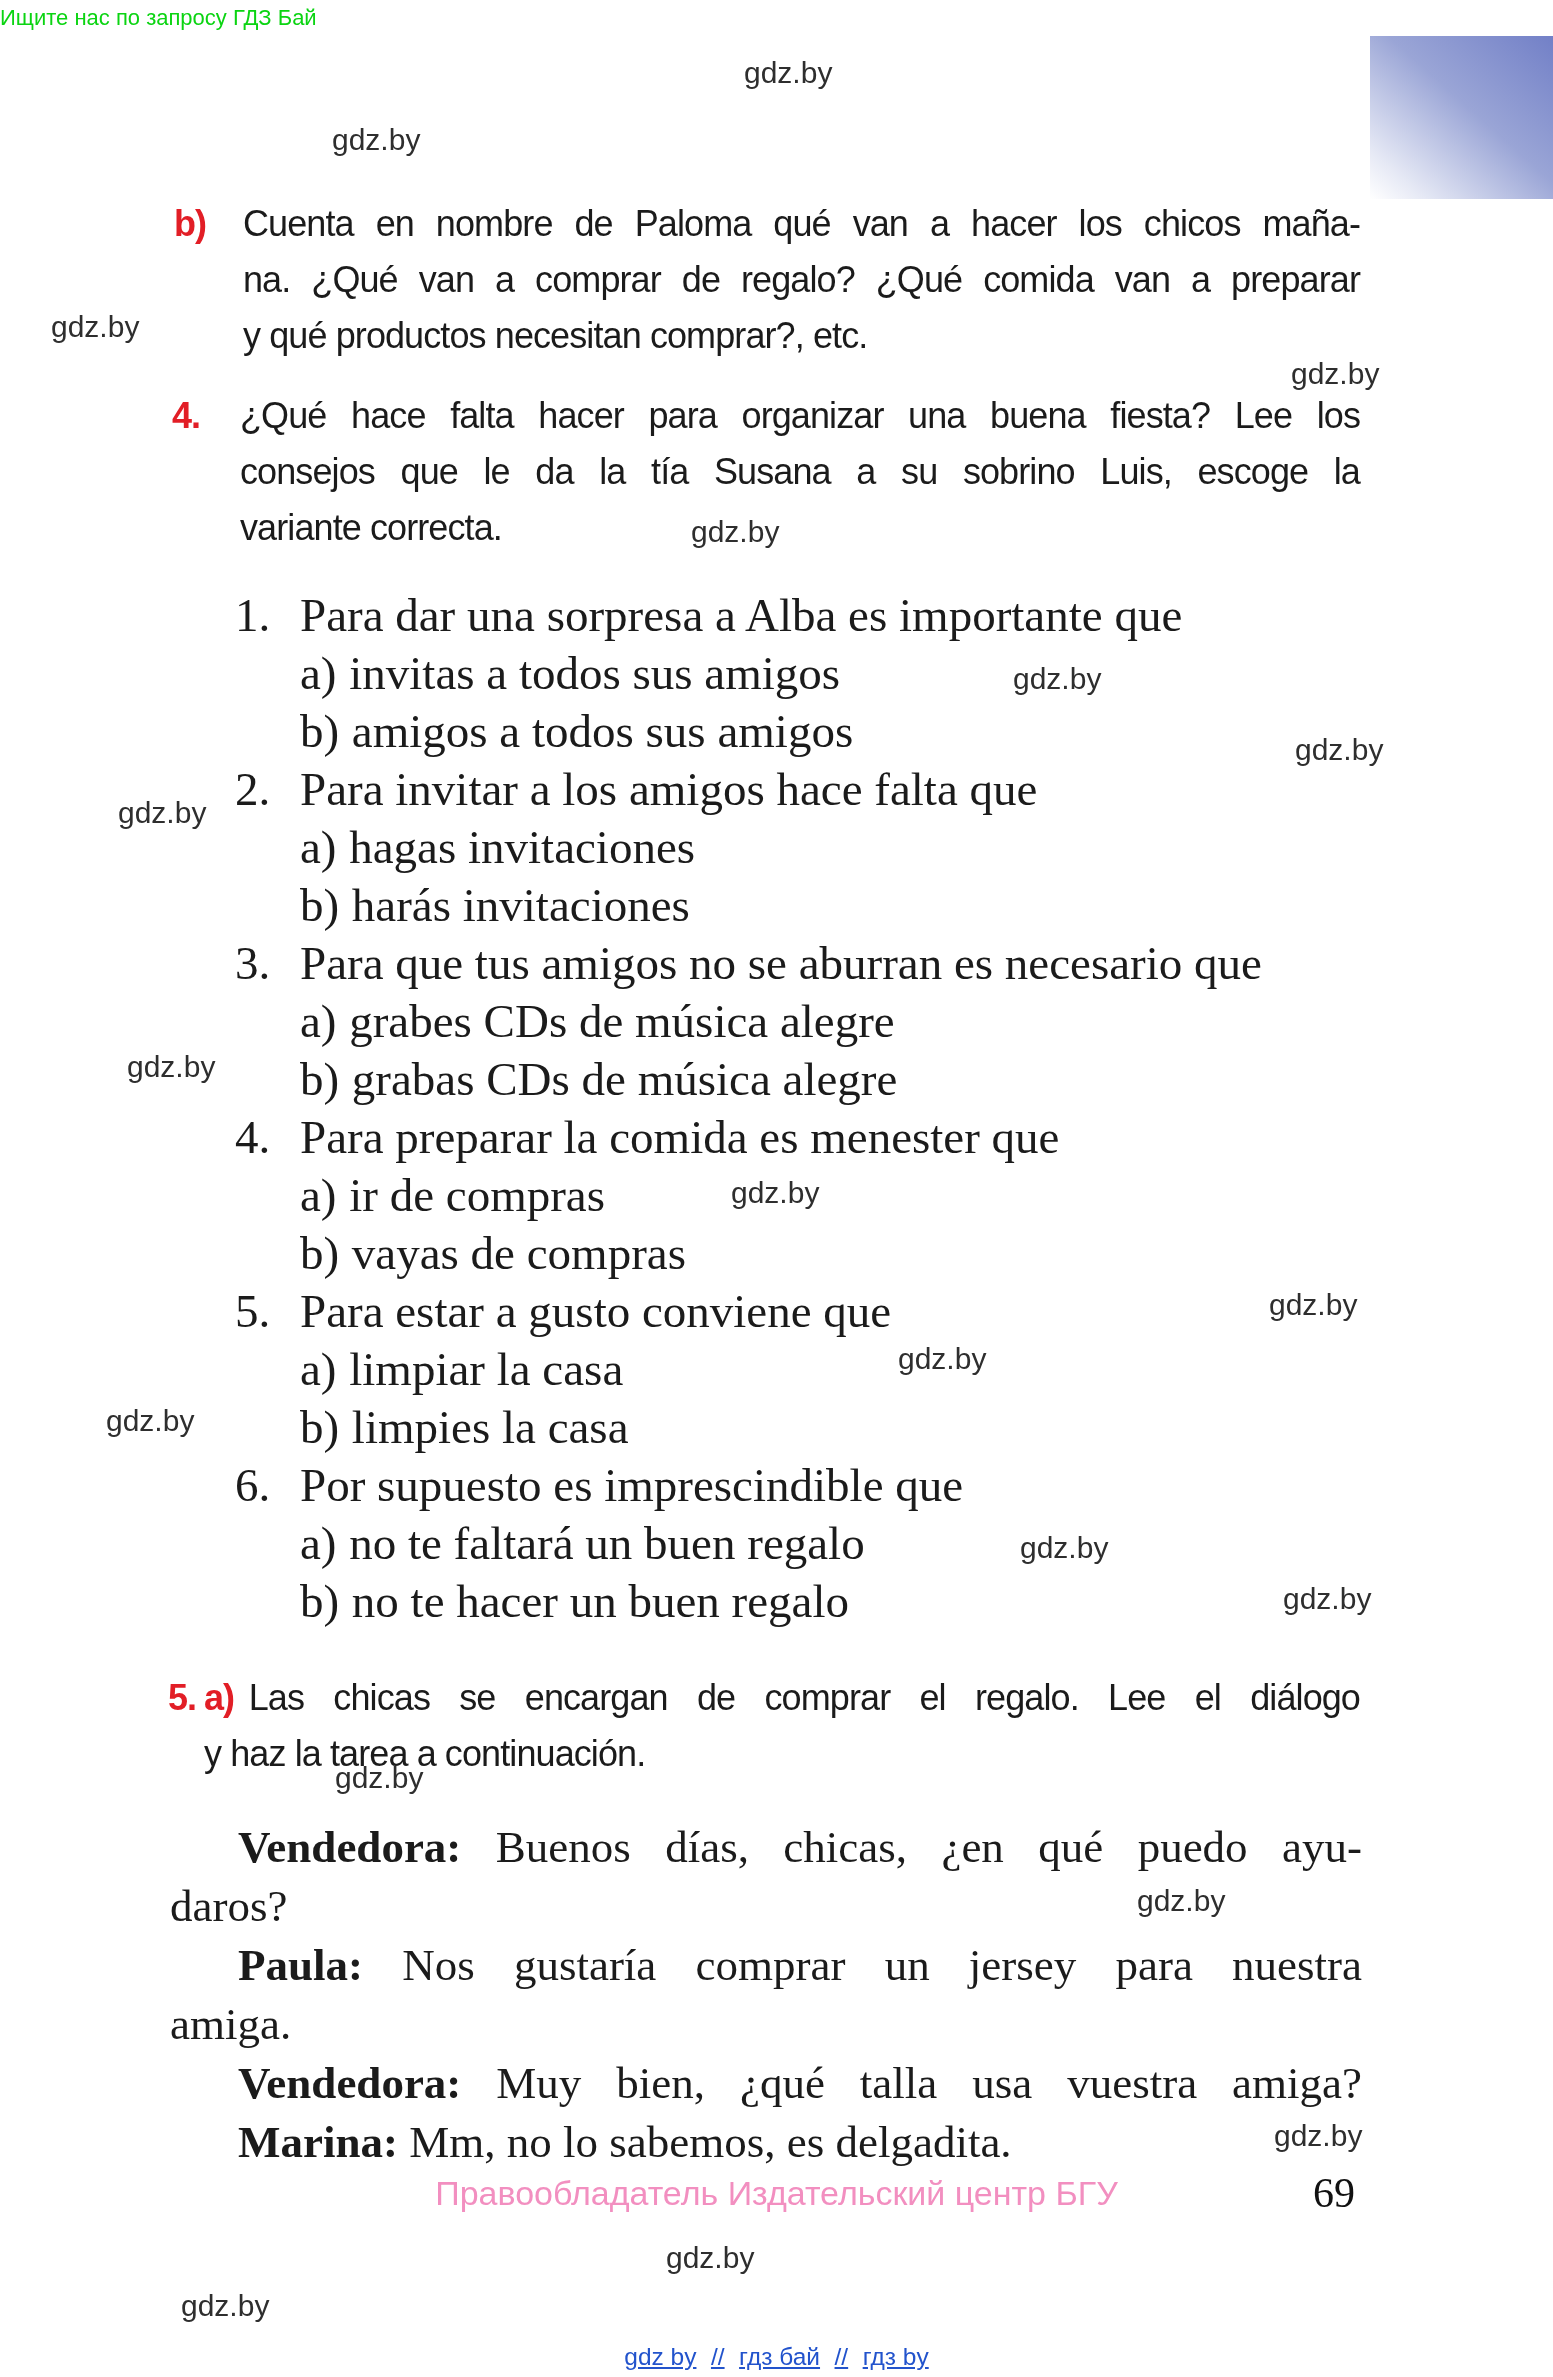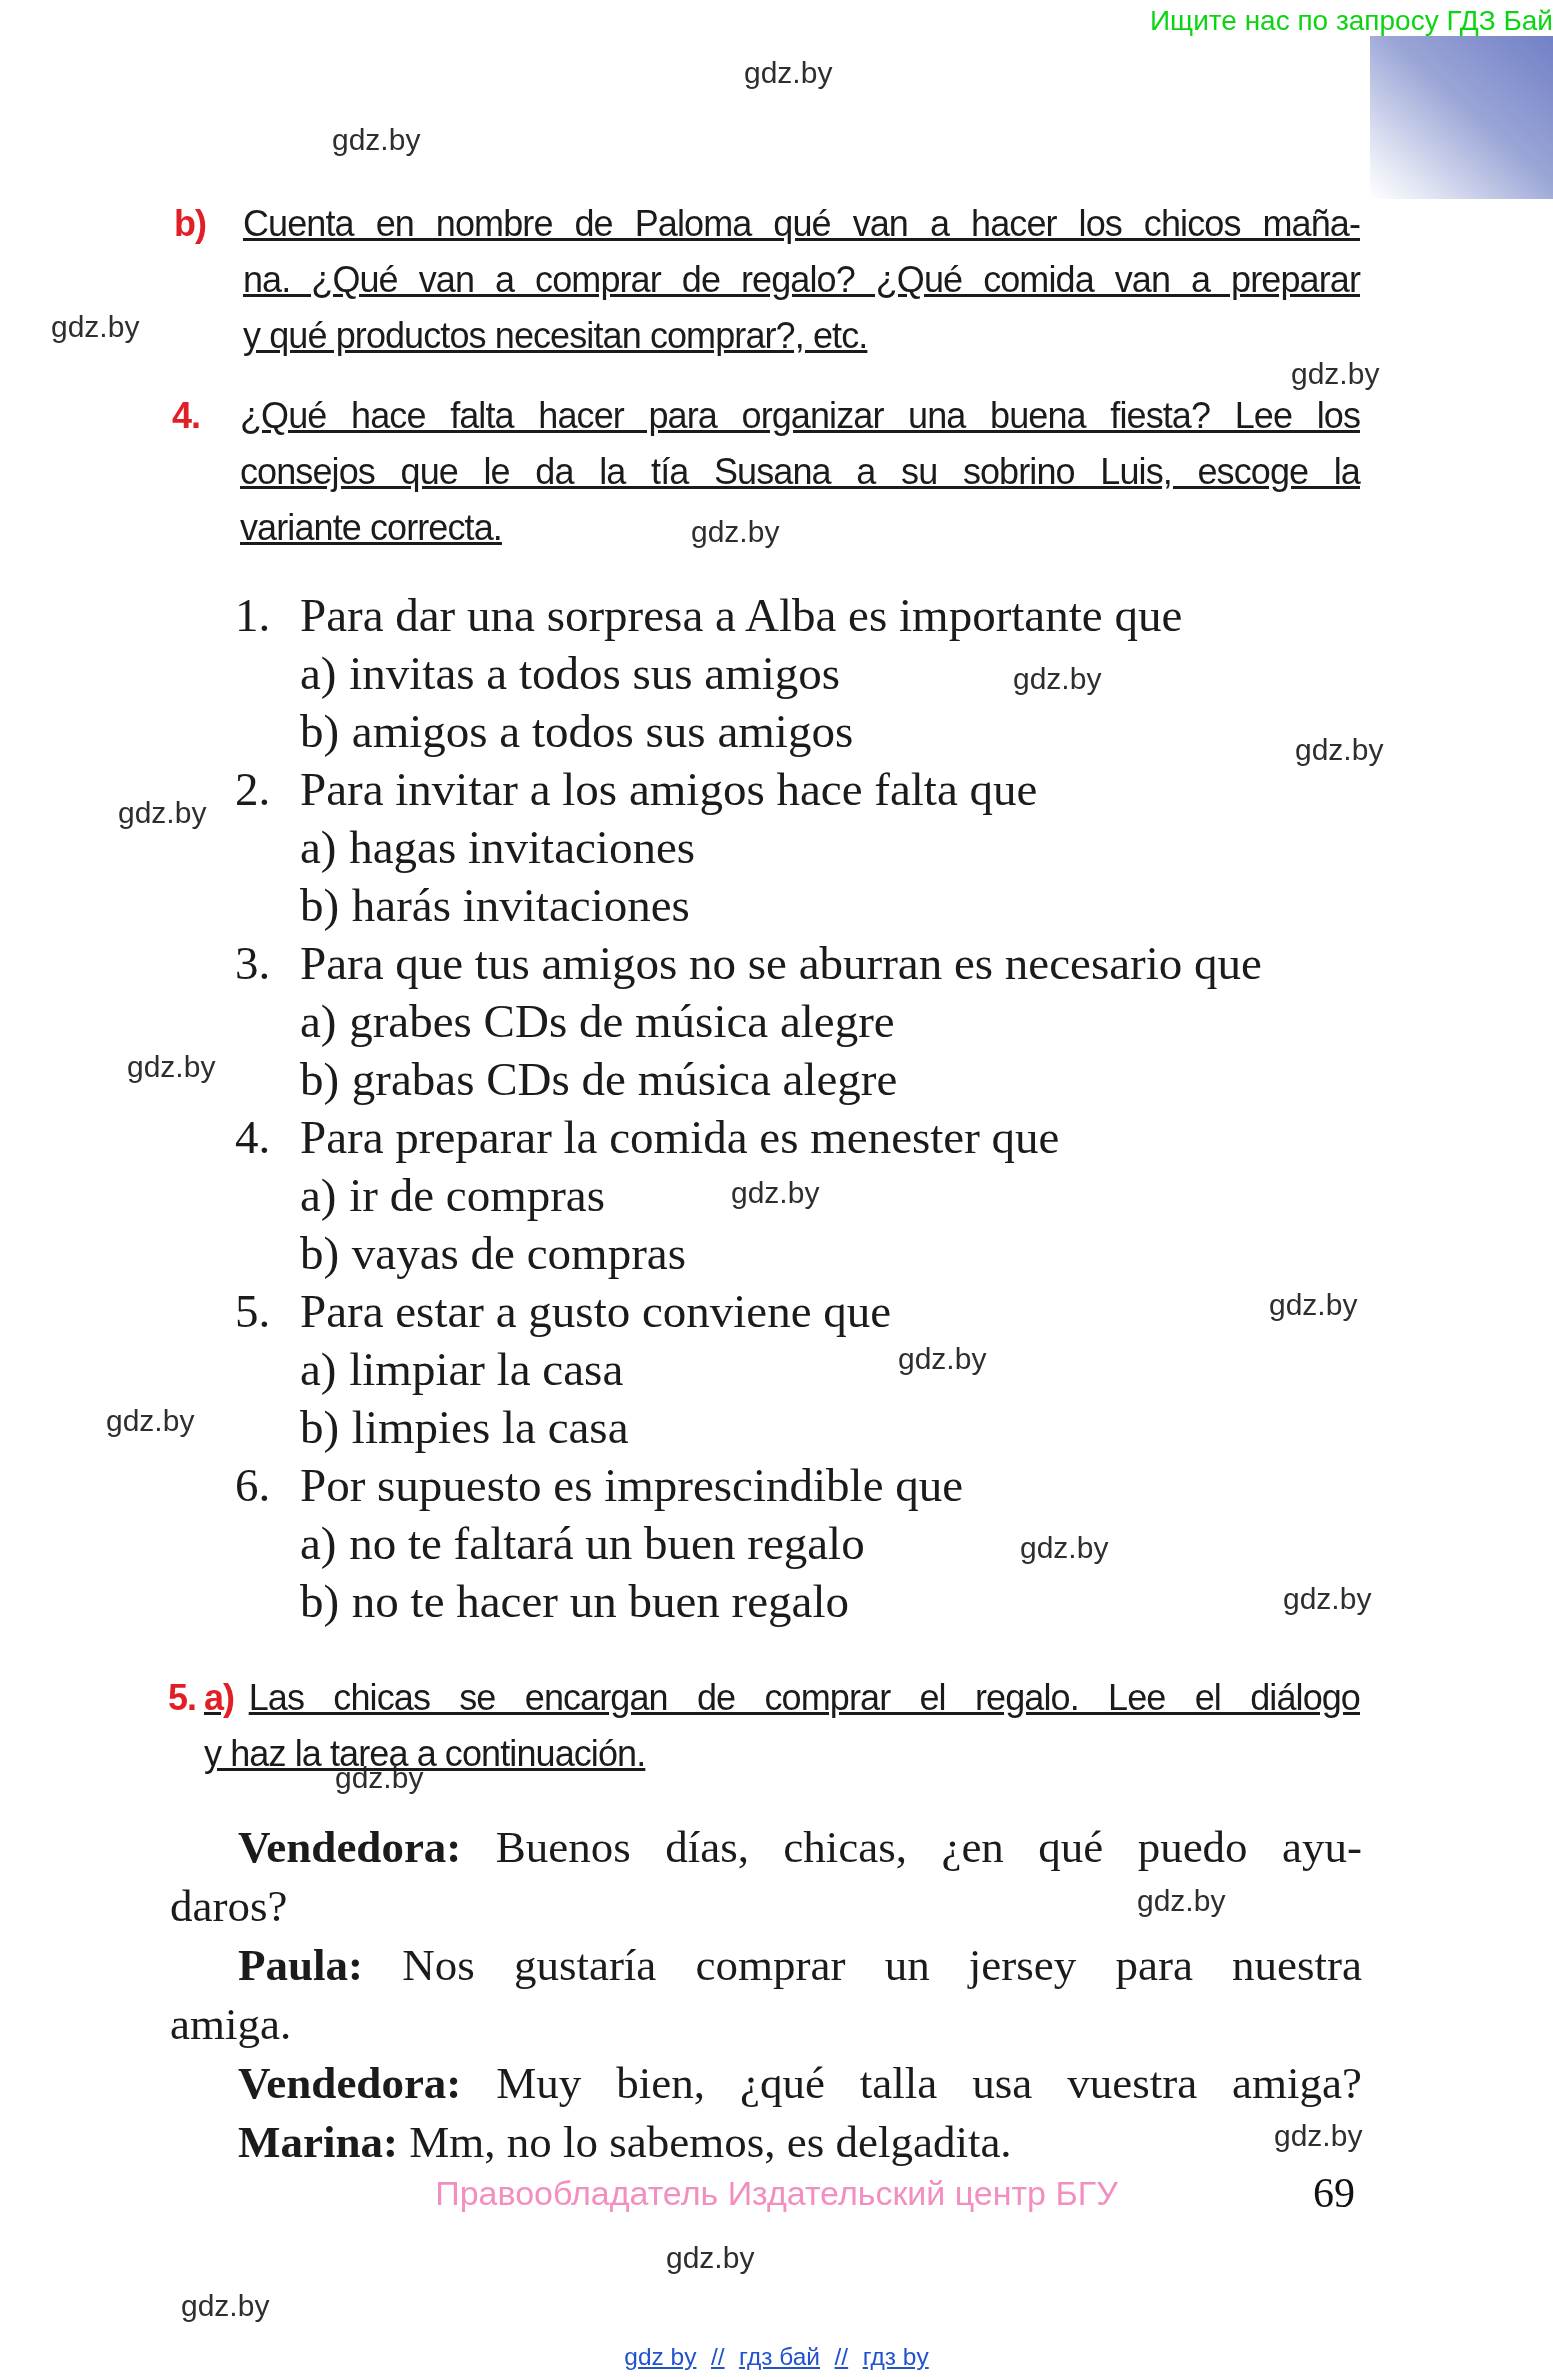--- a/index.html
+++ b/index.html
@@ -3,43 +3,43 @@
 <meta charset="utf-8">
 <style>
   html,body { margin:0; padding:0; background:#ffffff; }
   .page {
     position:relative; width:1553px; height:2377px; background:#ffffff;
     overflow:hidden; font-family:"Liberation Sans", sans-serif;
   }
 
   
   .banner {
-    position:absolute; top:5.4px; left:0; width:100%; text-align:right;
-    font-size:28px; color:var(--banner_green,#0bd412); letter-spacing:0;
+    position:absolute; top:5.4px; left:0; width:100%; text-align:left;
+    font-size:22px; color:var(--banner_green,#0bd412); letter-spacing:0;
   }
 
   
   .wm {
     position:absolute; font-size:30px; color:var(--watermark_gray,#2e2e2e);
     line-height:1.1; white-space:nowrap;
   }
 
   
   .corner {
     position:absolute; left:1370px; top:36px; width:183px; height:163px;
     background:linear-gradient(to bottom left, var(--corner_blue,#7280c7) 0%, #9aa5d6 45%, #e6e9f5 85%, #ffffff 100%);
   }
 
   
   .ex { position:absolute; color:var(--text_black,#242424); }
   .ex-marker {
     position:absolute; left:0; top:0; color:var(--accent_red,#e21e26);
     font-weight:bold; font-size:36px; line-height:56px; letter-spacing:-0.9px;
   }
-  .ex-body { font-size:36px; line-height:56px; letter-spacing:-0.9px;text-decoration:underline; }
+  .ex-body { font-size:36px; line-height:56px; letter-spacing:-0.9px; }
   #ex-b  { left:174px; top:196px;  width:1186px; } #ex-b  .ex-body { margin-left:69px; }
   #ex-4  { left:172px; top:388px;  width:1188px; } #ex-4  .ex-body { margin-left:68px; }
   #ex-5  { left:168px; top:1670px; width:1192px; } #ex-5  .ex-body { margin-left:36px; }
   .jl { text-align:justify; text-align-last:justify; }
   .inline-marker { color:var(--accent_red,#e21e26); font-weight:bold; margin-right:14.5px; }
 
   
   #quiz {
     position:absolute; left:235px; top:586px; width:1179px;
     font-family:"Liberation Serif", serif; font-size:47px; line-height:58px;

